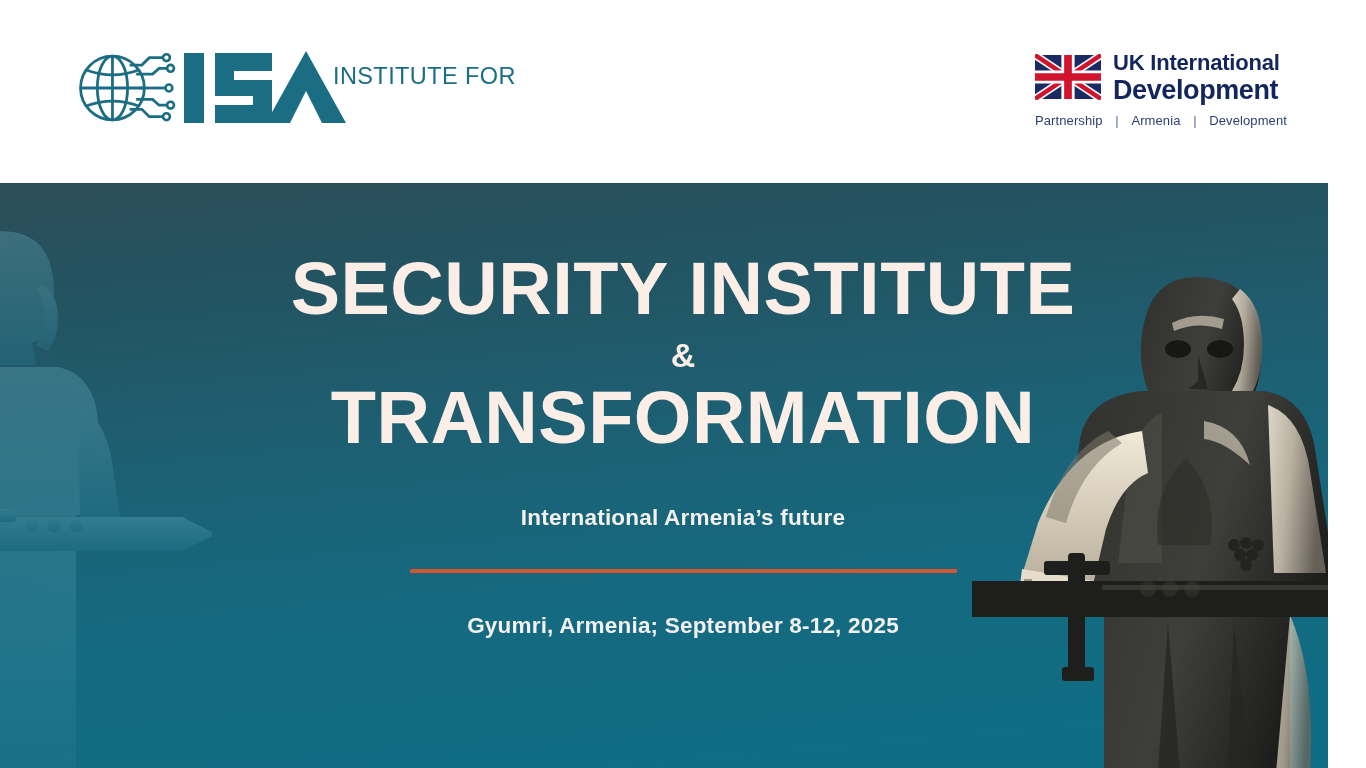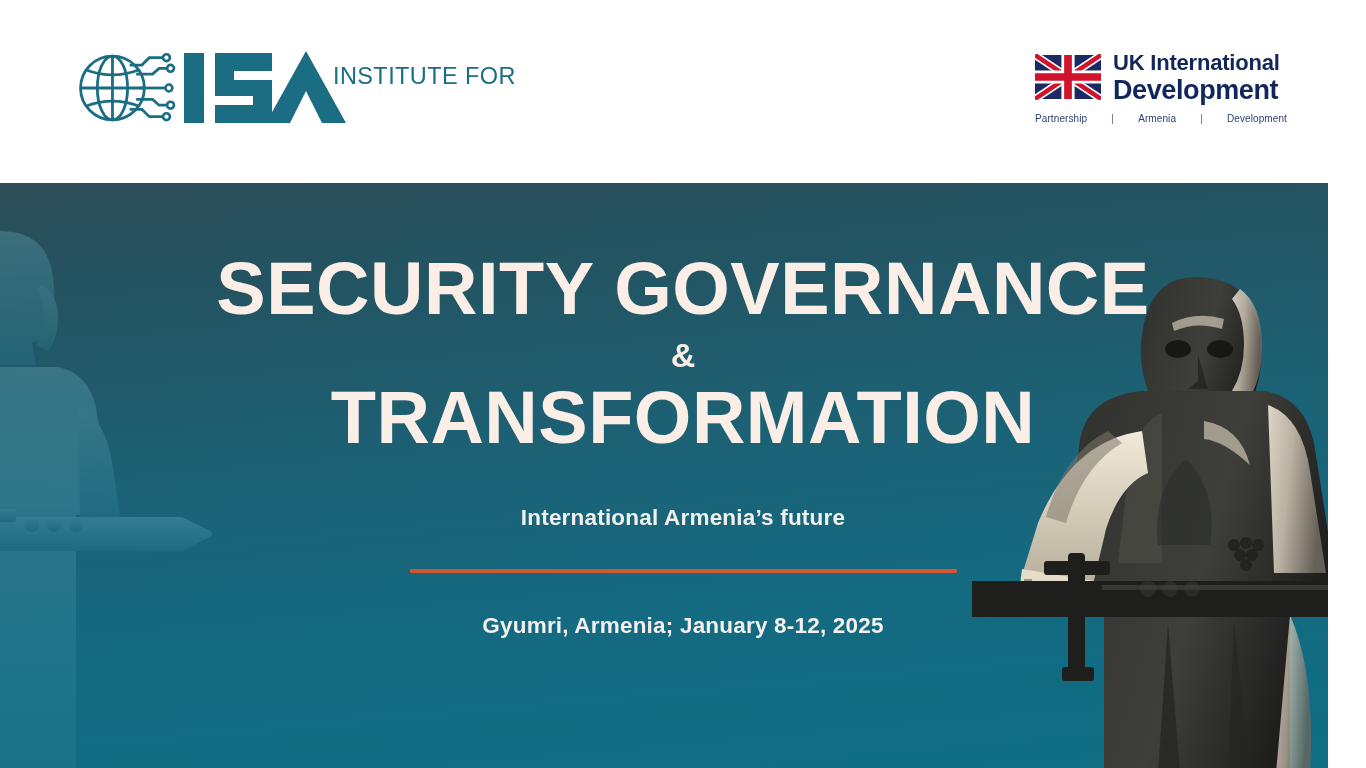--- a/index.html
+++ b/index.html
@@ -26,21 +26,21 @@
   .isa-tagline div { white-space:nowrap; }
 
   
   .ukid { position:absolute; left:1035px; top:52px; width:250px; }
   .ukid-top { display:flex; align-items:flex-start; }
   .ukid-flag { width:66px; height:46px; flex:0 0 auto; margin-top:2px; }
   .ukid-text { margin-left:12px; color:#12265c; line-height:1.0; }
   .ukid-line1 { font-size:22px; font-weight:700; letter-spacing:-0.2px; white-space:nowrap; }
   .ukid-line2 { font-size:27px; font-weight:800; letter-spacing:-0.4px; margin-top:3px; white-space:nowrap; }
   .ukid-sub {
-    margin-top:9px; color:#2b3f73; font-size:10px; letter-spacing:0.1px;
+    margin-top:9px; color:#2b3f73; font-size:13px; letter-spacing:0.1px;
     display:flex; align-items:center; justify-content:space-between; width:252px;
   }
   .ukid-sep { color:#5a6a99; }
 
   
   .banner {
     position:absolute; left:0; top:183px; width:1366px; height:585px;
     background:linear-gradient(175deg,#2d4e59 0%, #24525f 14%, #1d6073 42%, #146a81 68%, #0e6e84 100%);
     overflow:hidden;
   }
@@ -259,21 +259,21 @@
             <circle cx="198" cy="326" r="8"></circle>
             <circle cx="220" cy="326" r="8"></circle>
         </g>
         <rect x="130" y="322" width="300" height="5" fill="#47483f" opacity="0.6"></rect>
       </g>
     </svg>
 
   </div>
 
   <div class="content">
-    <div class="title-line">SECURITY GOVERNANCE</div>
+    <div class="title-line">SECURITY INSTITUTE</div>
     <div class="amp">&amp;</div>
     <div class="title-line">TRANSFORMATION</div>
     <div class="subtitle">International Armenia’s future</div>
     <div class="rule"></div>
-    <div class="datestamp">Gyumri, Armenia; January 8-12, 2025</div>
+    <div class="datestamp">Gyumri, Armenia; September 8-12, 2025</div>
   </div>
 
 </div>
 
 </body></html>

